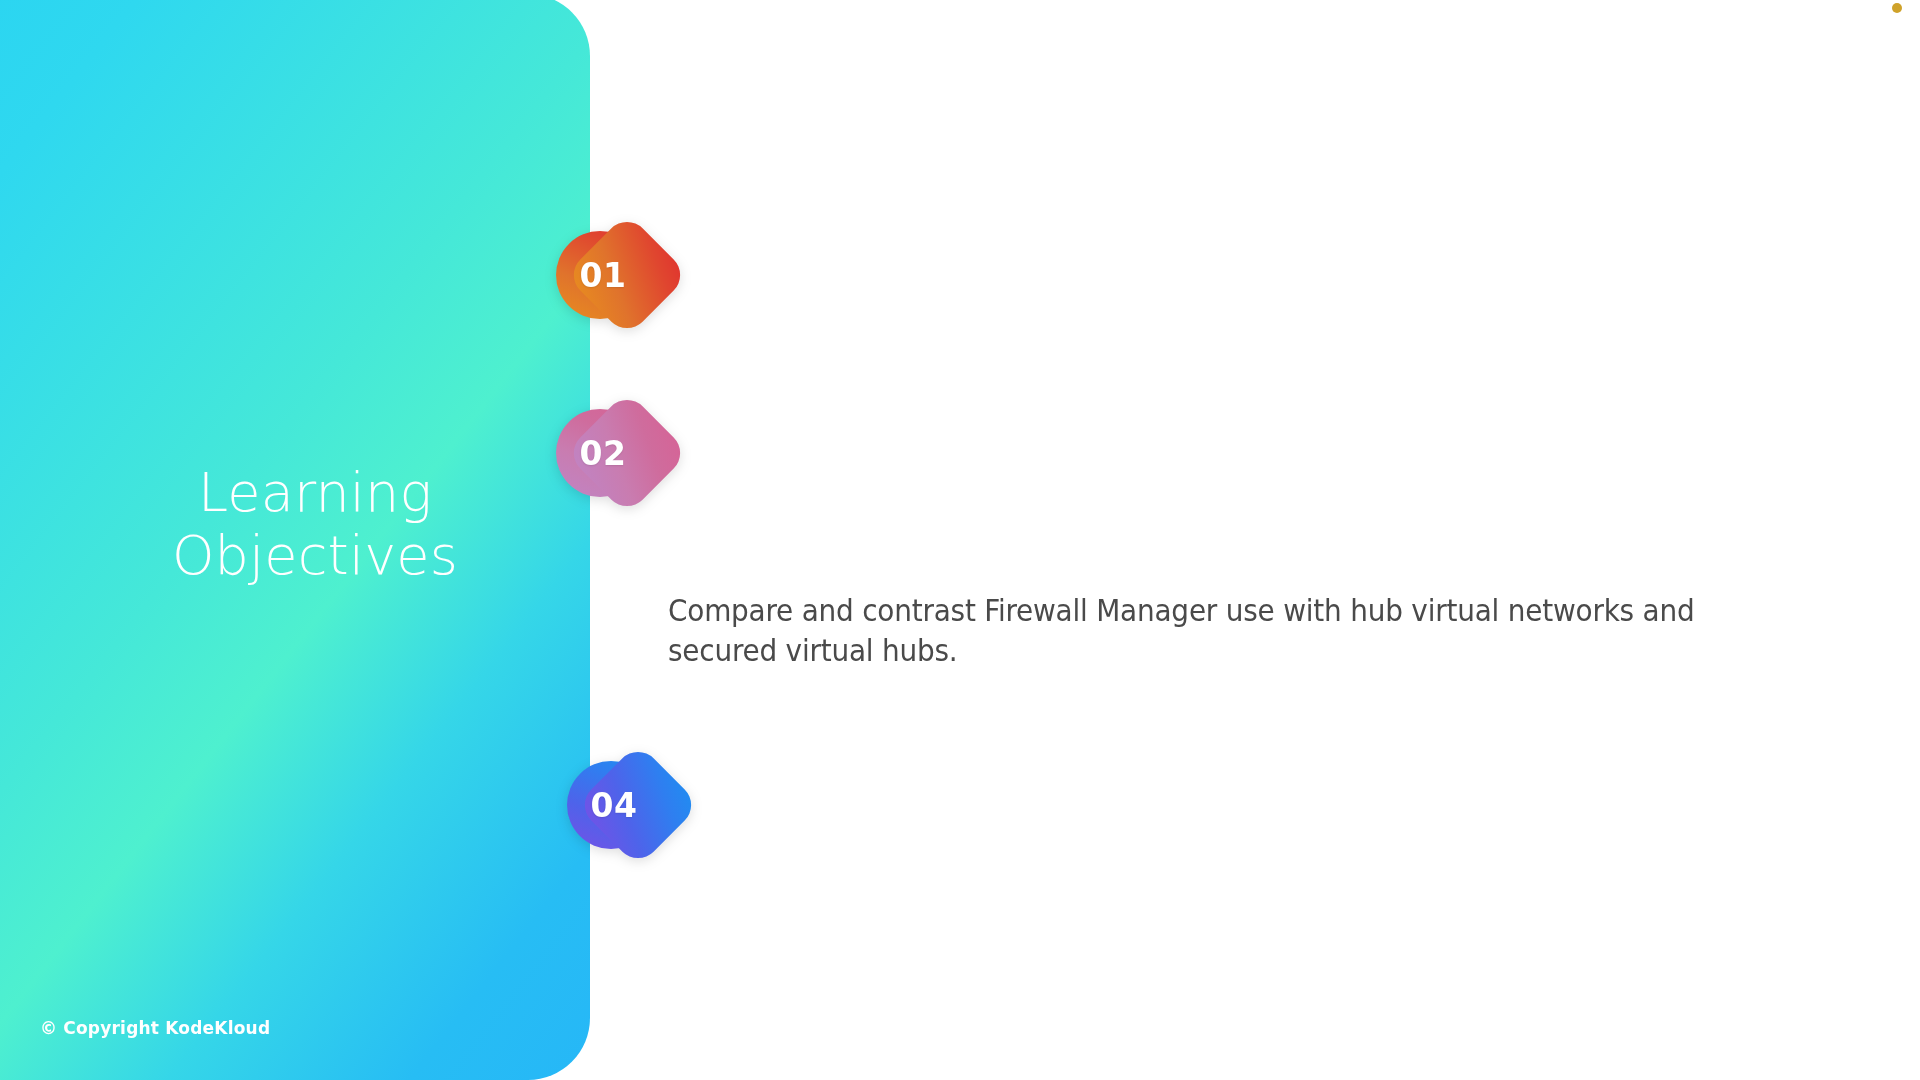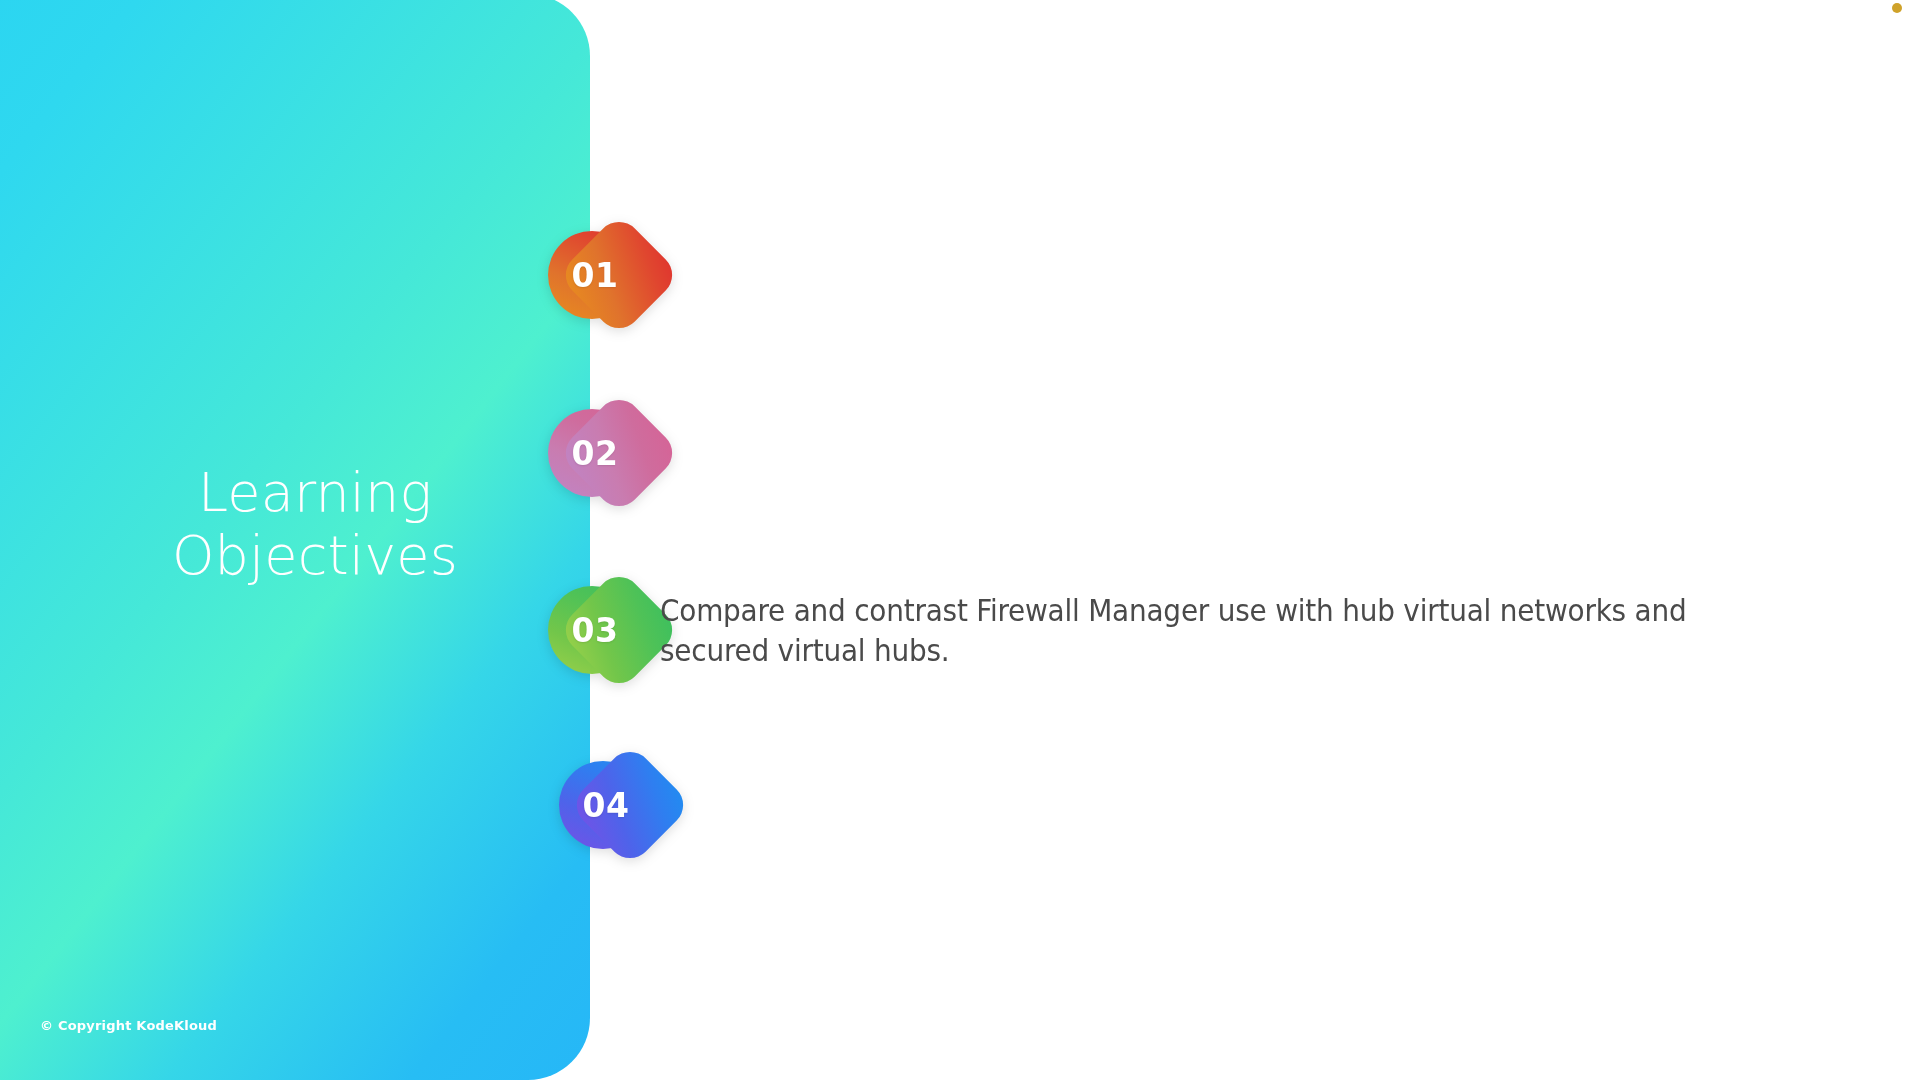--- a/index.html
+++ b/index.html
@@ -54,37 +54,37 @@
     letter-spacing: 0.2px;
     white-space: pre-line;
   }
 
   .copyright {
     position: absolute;
     left: 40px;
     top: 1018px;
     color: #ffffff;
     font-family: "DejaVu Sans", sans-serif;
-    font-size: 13px;
+    font-size: 17px;
     font-weight: 600;
     letter-spacing: 0.2px;
   }
 
   
   .objectives {
     position: absolute;
     left: 0;
     top: 0;
     width: 1920px;
     height: 1080px;
   }
 
   .objective-row {
     position: absolute;
-    left: 0;
+    left: 8px;
     width: 1612px;
     height: 120px;
     display: flex;
     align-items: center;
   }
 
   .row-1 { top: 215px; }
   .row-2 { top: 393px; text-align: center; }
   .row-3 { top: 570px; }
   .row-4 { top: 745px; margin-left: 11px; }
@@ -203,27 +203,20 @@
       <div class="badge-wrap">
         <div class="badge-shape">
           <div class="badge-circle g2"></div>
           <div class="badge-diamond g2"></div>
         </div>
         <div class="badge-num">02</div>
       </div>
     </div>
 
     <div class="objective-row row-3">
-      <div class="badge-wrap">
-        <div class="badge-shape">
-          <div class="badge-circle g3"></div>
-          <div class="badge-diamond g3"></div>
-        </div>
-        <div class="badge-num">03</div>
-      </div>
       <div class="objective-text">Compare and contrast Firewall Manager use with hub virtual networks and secured virtual hubs.</div>
     </div>
 
     <div class="objective-row row-4">
       <div class="badge-wrap">
         <div class="badge-shape">
           <div class="badge-circle g4"></div>
           <div class="badge-diamond g4"></div>
         </div>
         <div class="badge-num">04</div>

